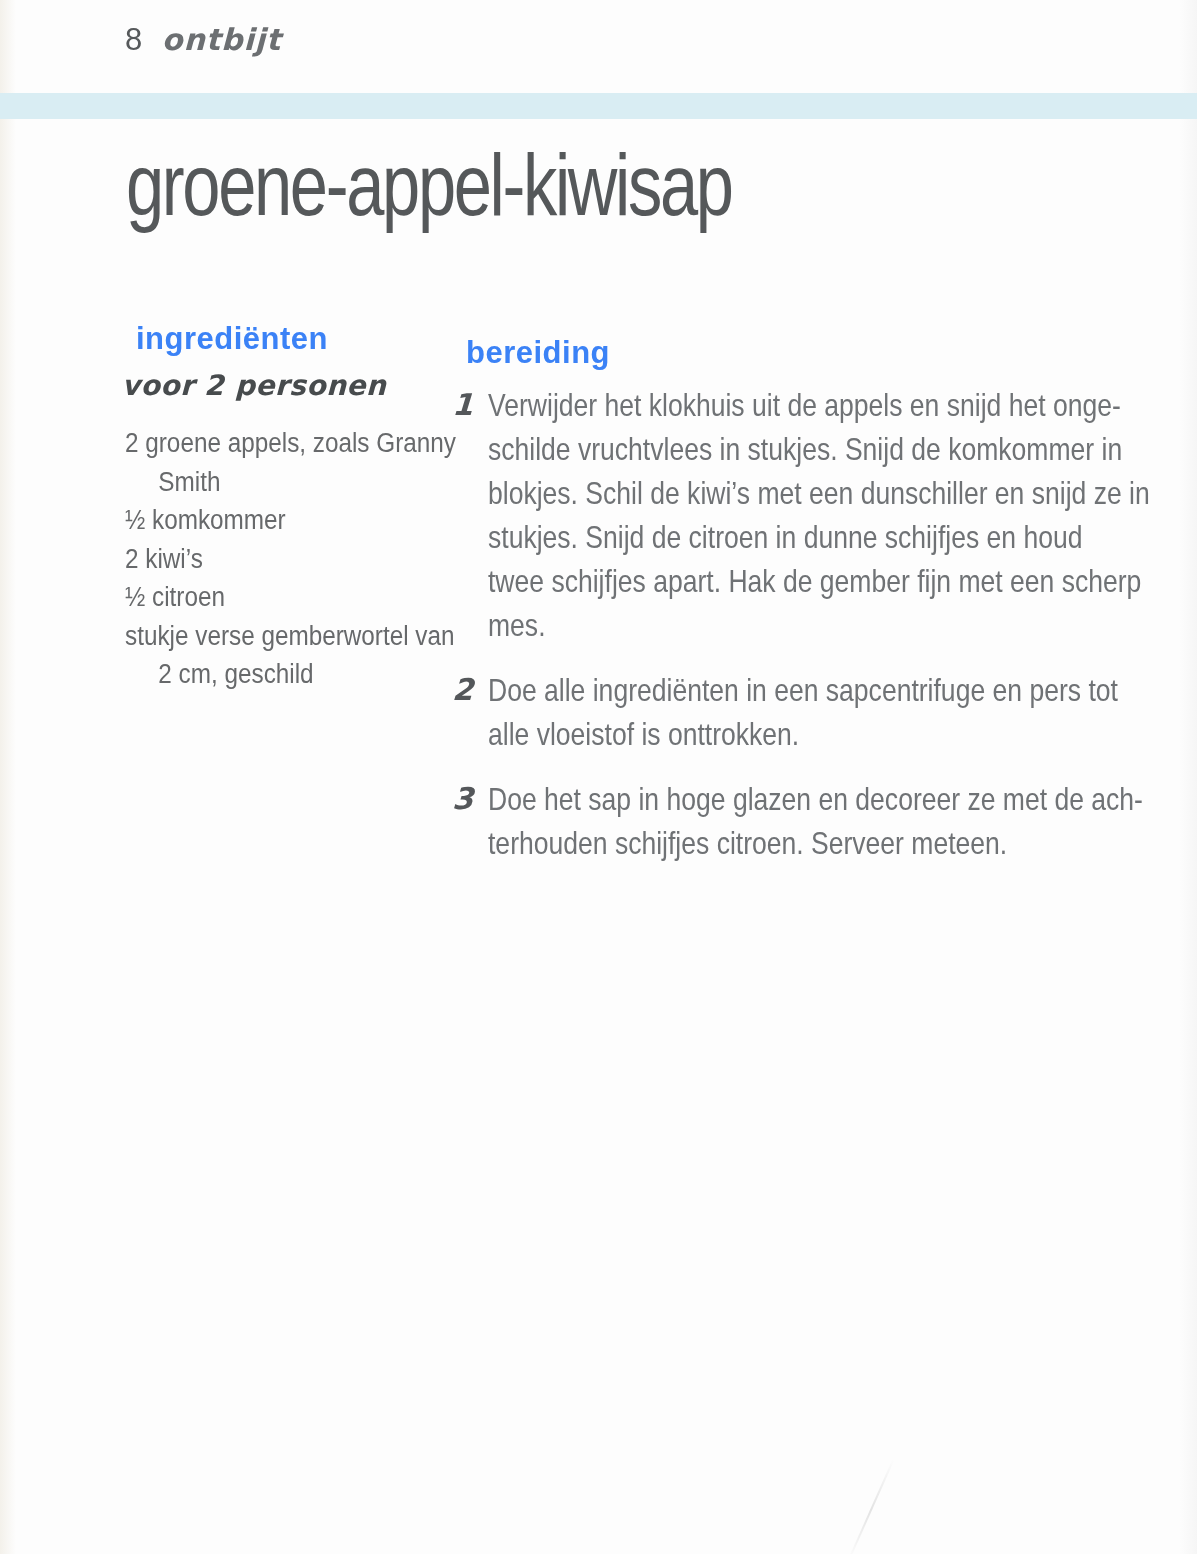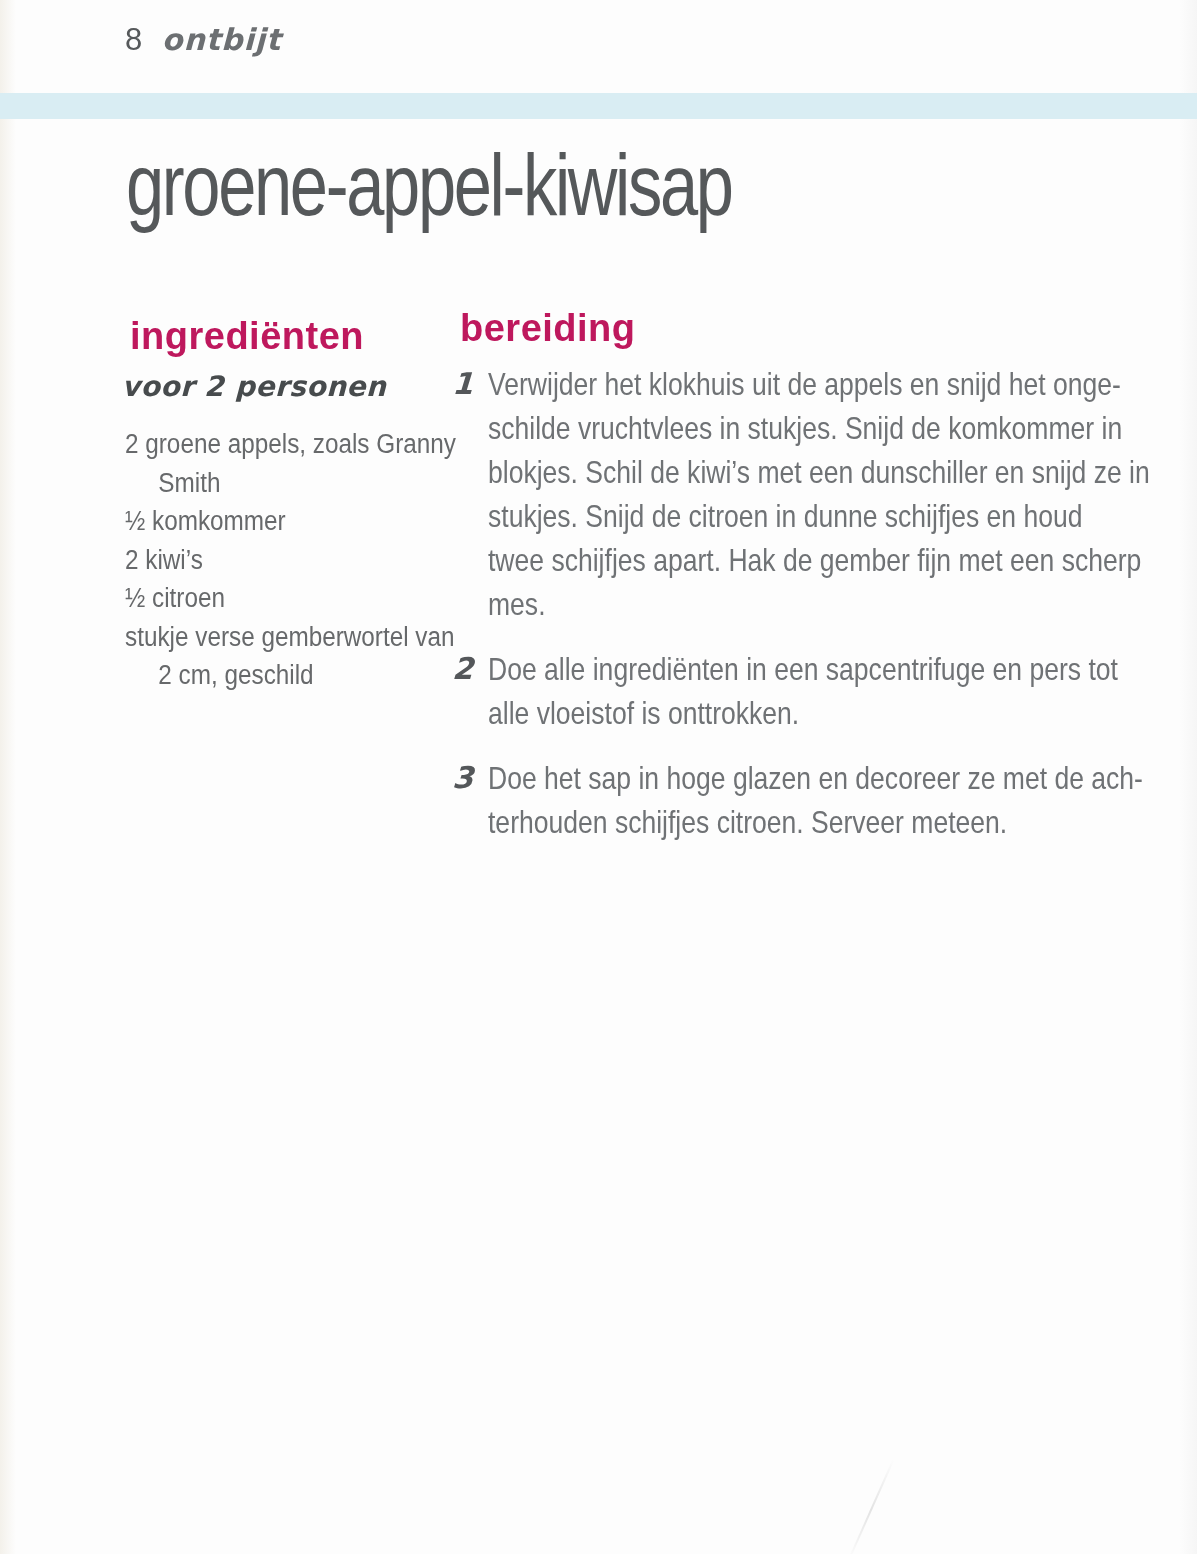--- a/index.html
+++ b/index.html
@@ -85,25 +85,25 @@
     font-weight: 500;
     letter-spacing: -3px;
     color: #55585a;
     white-space: nowrap;
     transform: scaleX(0.78);
     transform-origin: top left;
   }
 
   
   .section-heading {
-    margin: 5px;
-    font-size: 38px;
+    margin: 11px;
+    font-size: 31px;
     font-weight: bold;
     letter-spacing: 0.5px;
-    color: #be185d;
+    color: #3b82f6;
   }
 
   
   .ingredients-col {
     position: absolute;
     left: 125px;
     top: 310px;
     width: 340px;
   }
   .serving-size {
@@ -128,21 +128,21 @@
     white-space: nowrap;
   }
   .ingredient-line.indent {
     padding-left: 37px;
   }
 
   
   .steps-col {
     position: absolute;
     left: 455px;
-    top: 302px;
+    top: 324px;
     width: 740px;
   }
   .step-list {
     margin-top: 12px;
   }
   .step {
     display: flex;
     align-items: flex-start;
     margin-bottom: 21px;
   }

